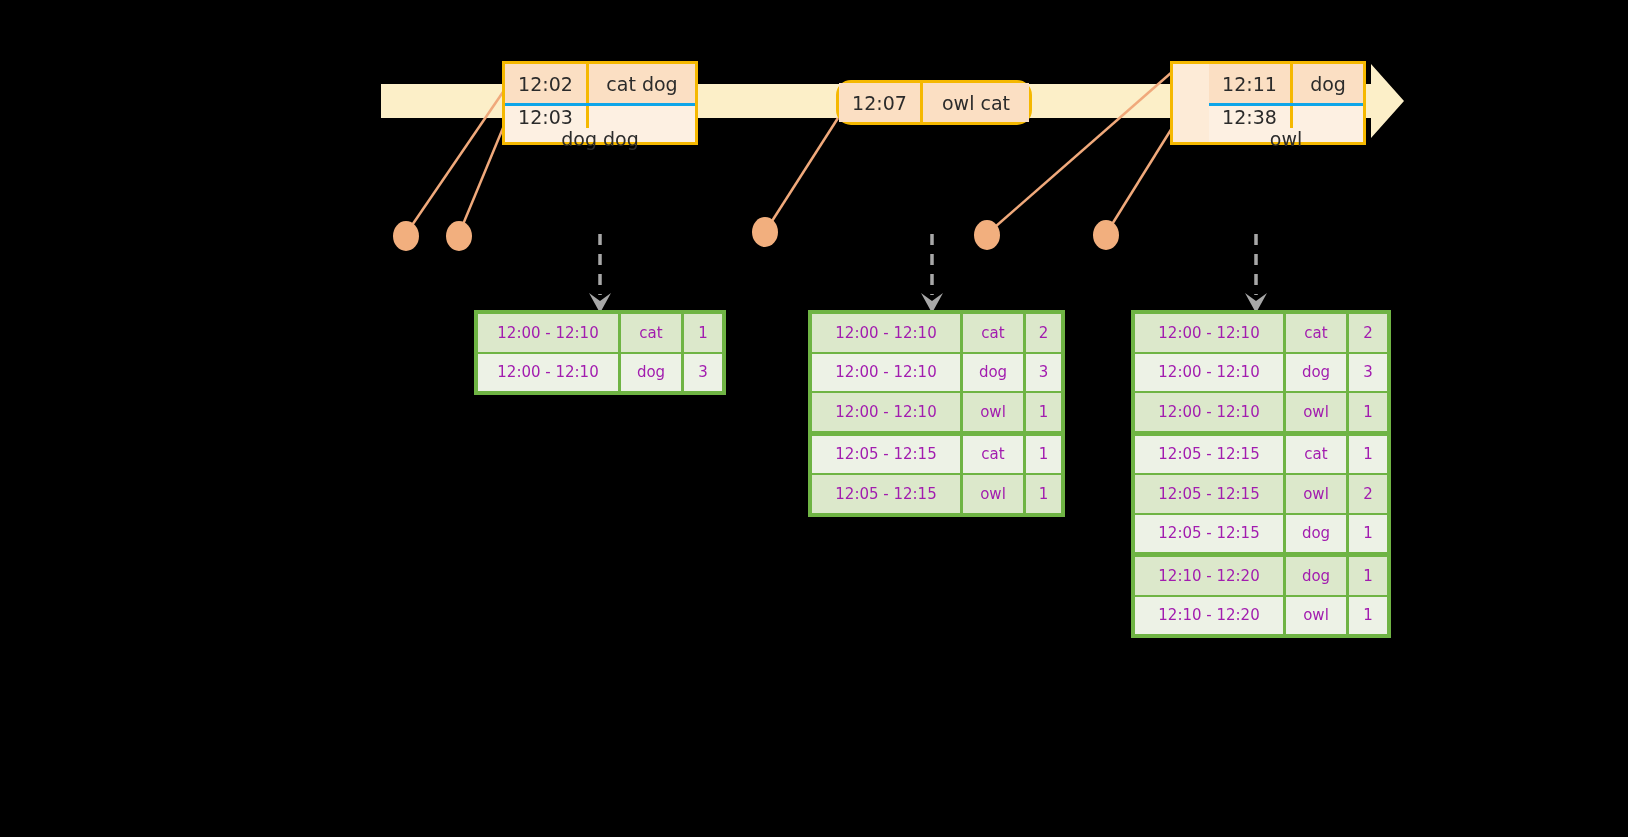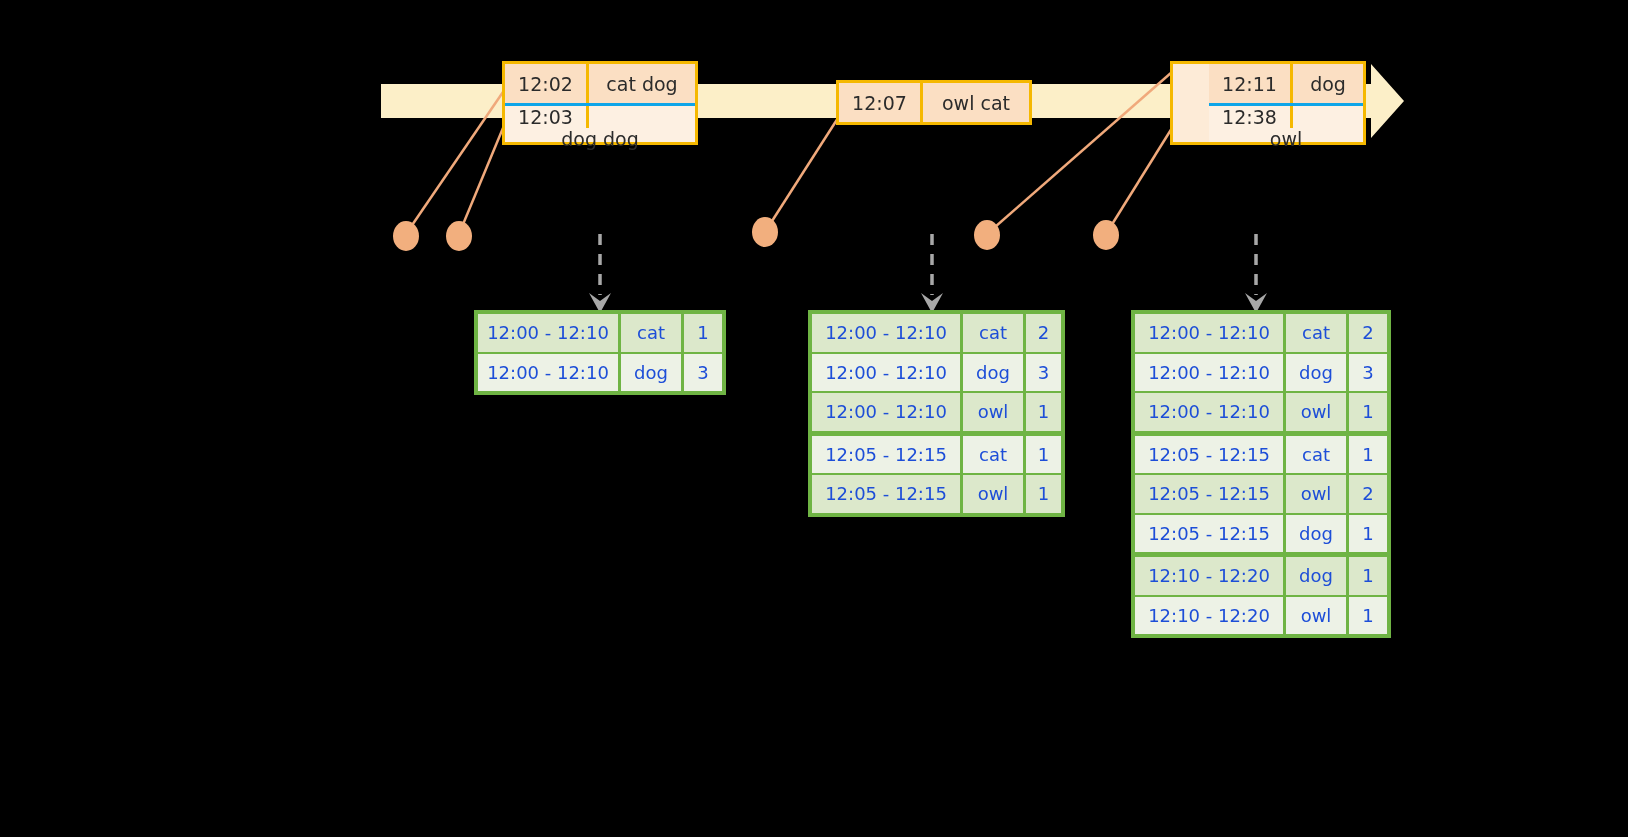--- a/index.html
+++ b/index.html
@@ -82,22 +82,22 @@
     box-sizing: border-box;
   }
   .res-row + .res-row { margin-top: 2px; }
   .res-row.group-start { margin-top: 5px; }
   .res-row.shade-a .cell { background: #DCE8CB; }
   .res-row.shade-b .cell { background: #EDF2E6; }
   .cell {
     display: flex;
     align-items: center;
     justify-content: center;
-    font-size: 18px;
-    color: #1d4ed8;
+    font-size: 15px;
+    color: #a21caf;
     box-sizing: border-box;
   }
   .cell.c-window { flex: none; }
   .cell.c-word   { flex: none; margin-left: 3px; text-align: right; }
   .cell.c-count  { flex: none; margin-left: 3px; }
 
   .t1 .c-window { width: 140px; }
   .t1 .c-word   { width: 60px; }
   .t1 .c-count  { width: 38px; }
 
@@ -148,21 +148,21 @@
     <div class="event-row shade-a">
       <div class="event-time">12:02</div>
       <div class="event-words">cat dog</div>
     </div>
     <div class="event-row shade-b">
       <div class="event-time">12:03</div>
       <div class="event-words">dog dog</div>
     </div>
   </div>
 
-  <div class="event-box" id="event-box-2" style="left:836px; top:80px; width:196px;">
+  <div class="event-box" id="event-box-2" style="left:836px; top:80px; width:196px;border-radius:15px;">
     <div class="event-row shade-a">
       <div class="event-time">12:07</div>
       <div class="event-words">owl cat</div>
     </div>
   </div>
 
   <div class="event-box" id="event-box-3" style="left:1170px; top:61px; width:196px;padding-left:36px;">
     <div class="event-row shade-a">
       <div class="event-time">12:11</div>
       <div class="event-words">dog</div>

